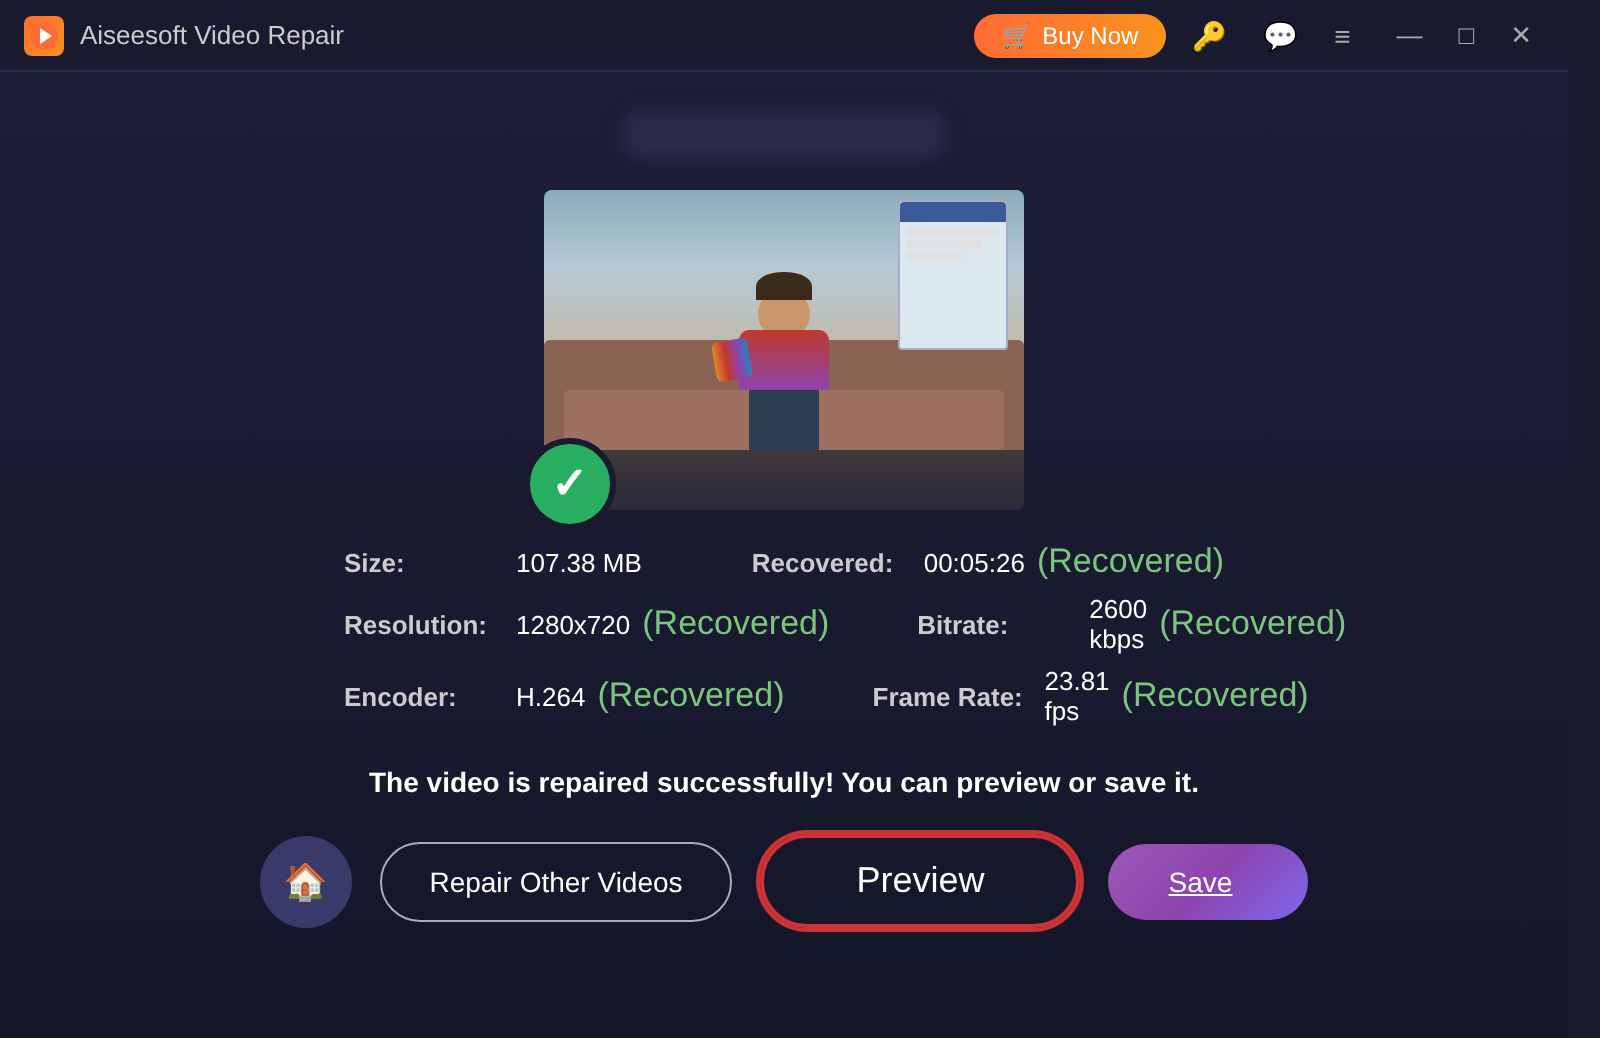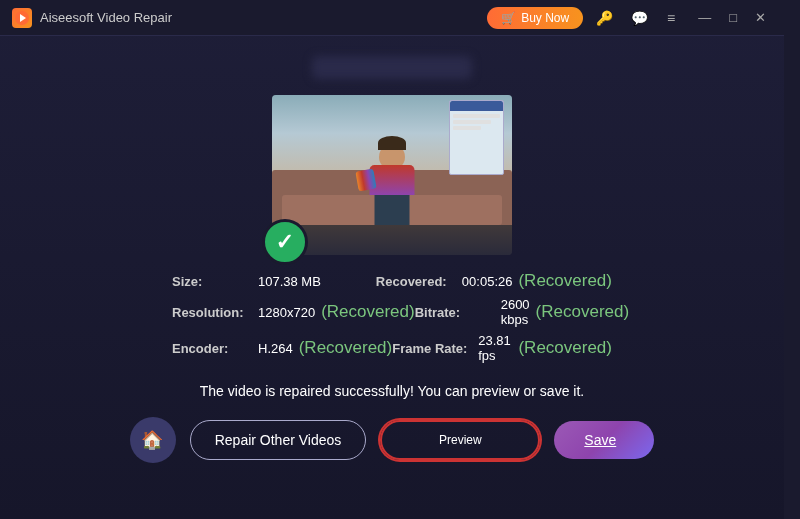--- a/index.html
+++ b/index.html
@@ -162,20 +162,21 @@
     
     .info-section {
       width: 440px;
       margin-bottom: 14px;
     }
 
     .info-row {
       display: flex;
       justify-content: space-between;
       margin-bottom: 6px;
+      gap: 44px;
     }
 
     .info-col {
       display: flex;
       align-items: center;
       gap: 6px;
       flex: 1;
     }
 
     .info-label {
@@ -191,21 +192,21 @@
     }
 
     .info-recovered {
       font-size: 17px;
       color: #7bc67e;
     }
 
     
     .success-message {
       font-size: 14px;
-      font-weight: normal;
+      font-weight: bold;
       color: #ffffff;
       text-align: center;
       margin-bottom: 18px;
     }
 
     
     .buttons-row {
       display: flex;
       align-items: center;
       gap: 14px;
@@ -236,21 +237,21 @@
       min-width: 160px;
       text-align: right;
     }
 
     .preview-btn {
       padding: 11px 24px;
       border-radius: 24px;
       background: transparent;
       border: 2px solid #cc3333;
       color: #ffffff;
-      font-size: 12px;
+      font-size: 18px;
       cursor: pointer;
       min-width: 160px;
       text-align: center;
       box-shadow: 0 0 0 2px #cc3333;
     }
 
     .save-btn {
       padding: 11px 30px;
       border-radius: 24px;
       background: linear-gradient(135deg, #9b59b6, #8e44ad, #7b68ee);

